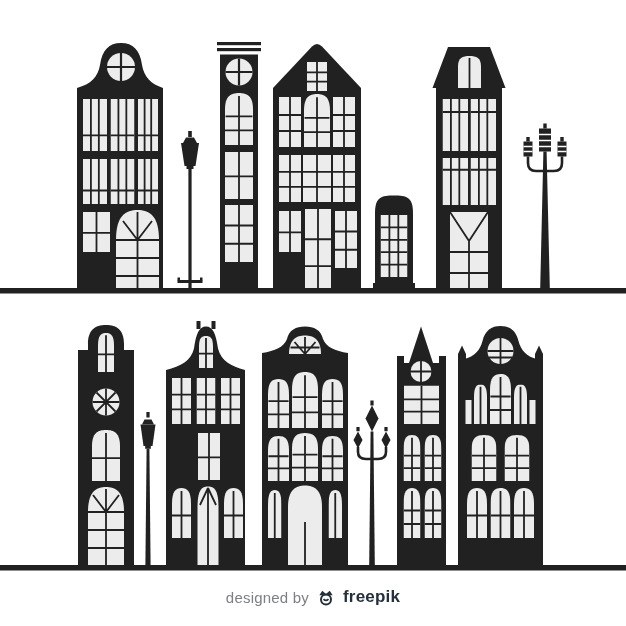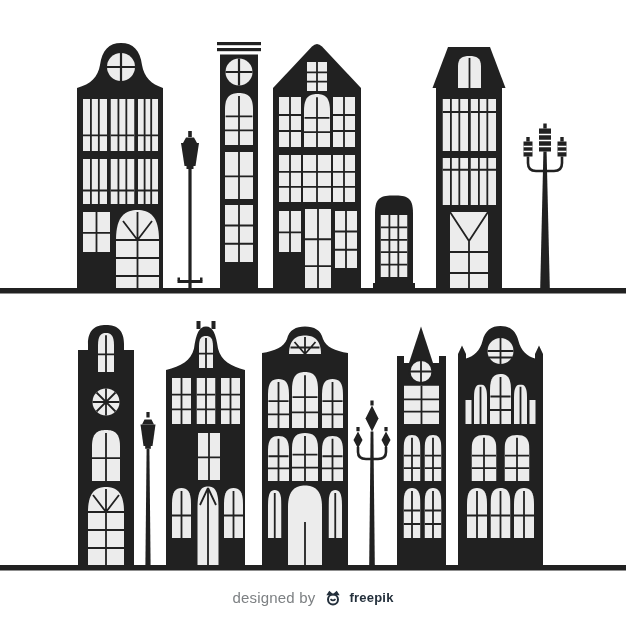--- a/index.html
+++ b/index.html
@@ -11,21 +11,21 @@
   .scene{position:absolute;left:0;top:0;}
   .ink{fill:var(--ink);}
   .win{fill:var(--win);}
   .mull{stroke:var(--ink);stroke-width:1.8;fill:none;vector-effect:non-scaling-stroke;stroke-linecap:butt;}
   .mull2{stroke:var(--ink);stroke-width:2.2;fill:none;stroke-linecap:butt;}
   .slit{stroke:#ffffff;stroke-width:1.6;fill:none;}
   .arm{stroke:var(--ink);stroke-width:2.6;fill:none;}
   .footer{position:absolute;left:0;right:0;top:587px;display:flex;justify-content:center;
           align-items:center;gap:7px;}
   .footer .by{font-size:15px;color:var(--muted);letter-spacing:.2px;}
-  .footer .brand{font-size:13px;font-weight:bold;color:var(--brand);letter-spacing:.2px;}
+  .footer .brand{font-size:17px;font-weight:bold;color:var(--brand);letter-spacing:.2px;}
 </style>
 </head>
 <body>
 
 <div class="canvas">
   <svg class="scene" width="626" height="626" viewBox="0 0 626 626">
     <defs>
 
       <symbol id="w21" viewBox="0 0 100 100" preserveAspectRatio="none">
         <rect class="win" x="0" y="0" width="100" height="100"></rect>

